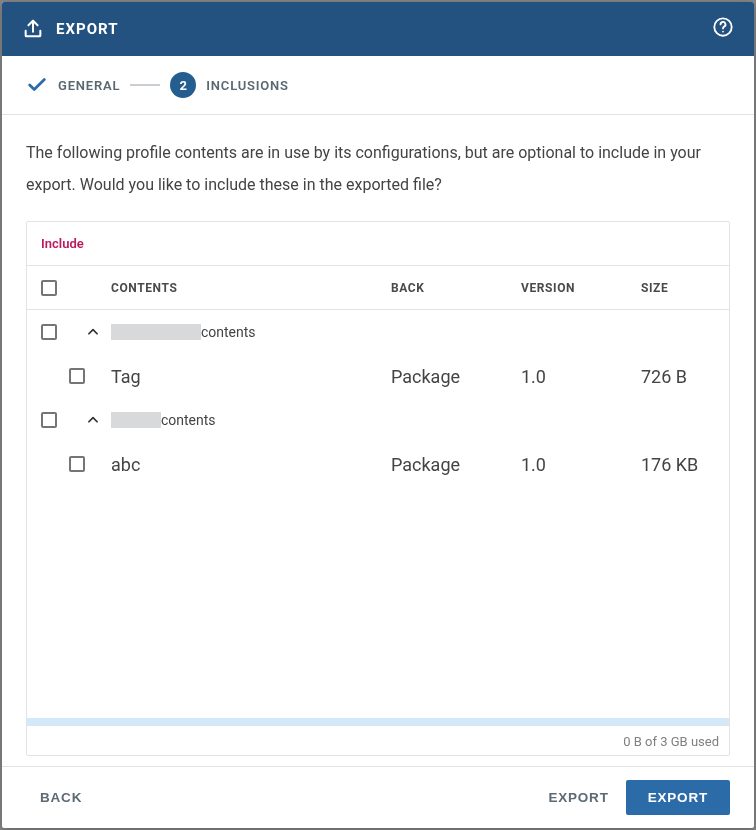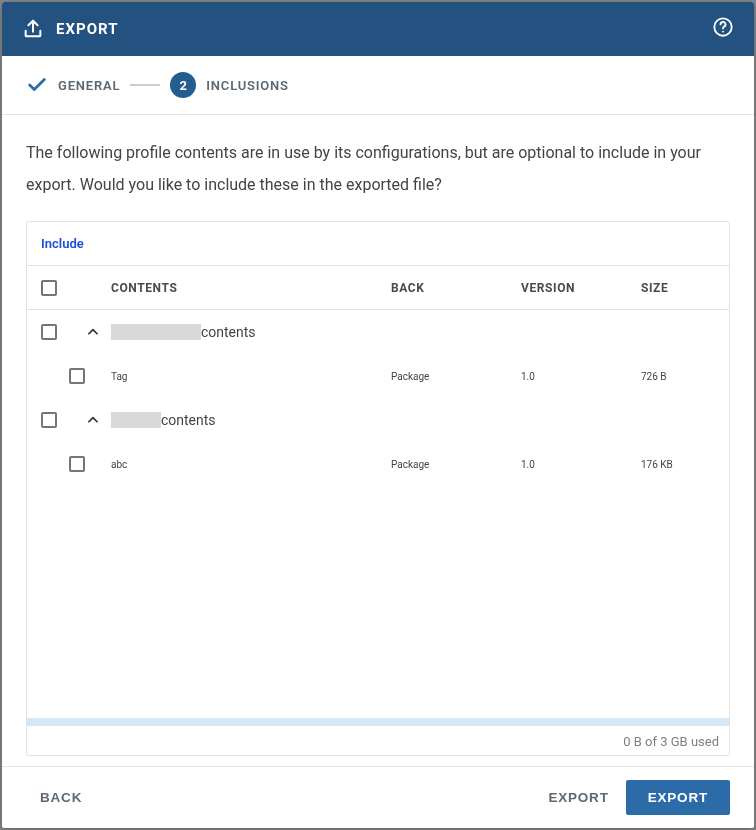--- a/index.html
+++ b/index.html
@@ -94,21 +94,21 @@
     border-radius: 2px;
     flex: 1;
     display: flex;
     flex-direction: column;
     overflow: hidden;
   }
   .card-header {
     padding: 14px 14px;
     font-size: 13px;
     font-weight: 600;
-    color: #1d4ed8;
+    color: #be185d;
     border-bottom: 1px solid #e1e3e5;
   }
   .table-head {
     display: grid;
     grid-template-columns: 48px 36px 280px 130px 120px 1fr;
     align-items: center;
     height: 44px;
     border-bottom: 1px solid #e1e3e5;
     font-size: 12px;
     font-weight: 700;
@@ -133,21 +133,21 @@
   .mask {
     background: #d7d9db;
     height: 16px;
     display: inline-block;
   }
   .data-row {
     display: grid;
     grid-template-columns: 48px 36px 280px 130px 120px 1fr;
     align-items: center;
     height: 44px;
-    font-size: 10px;
+    font-size: 18px;
     color: #444;
   }
   .data-row .cb-cell { padding-left: 42px; }
   .cb {
     width: 16px;
     height: 16px;
     border: 2px solid #757575;
     border-radius: 2px;
     background: #fff;
     cursor: pointer;

